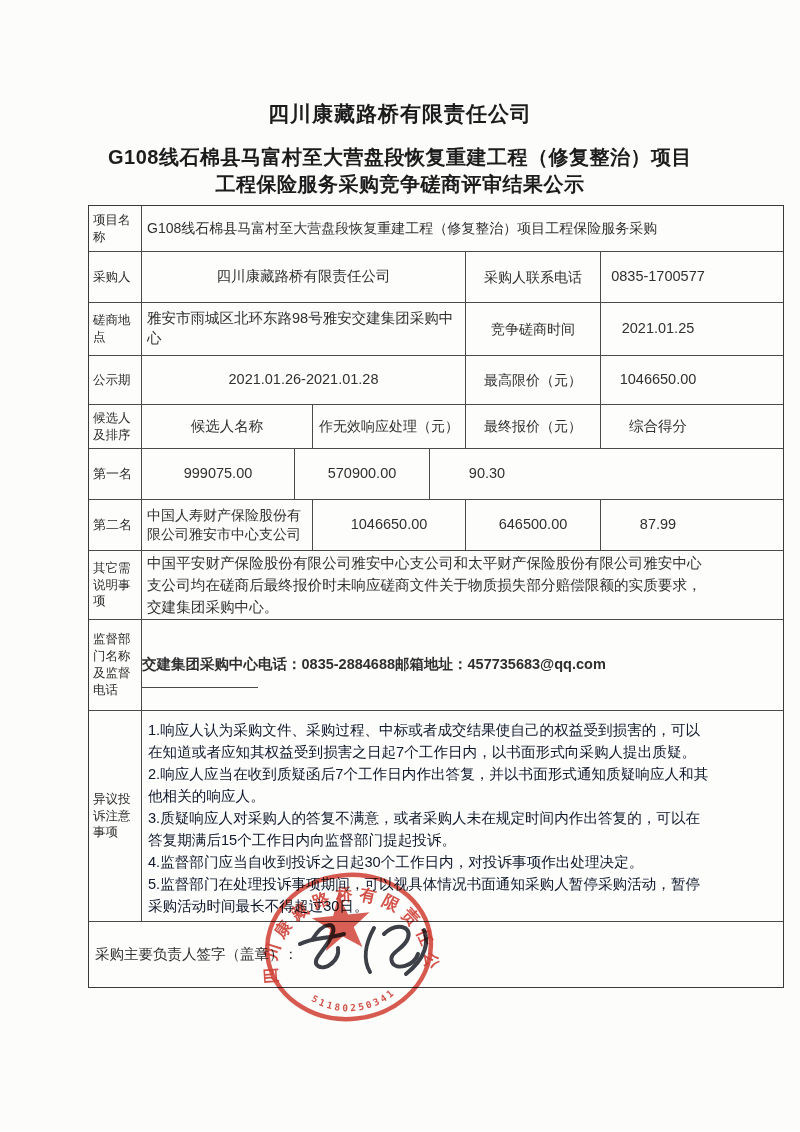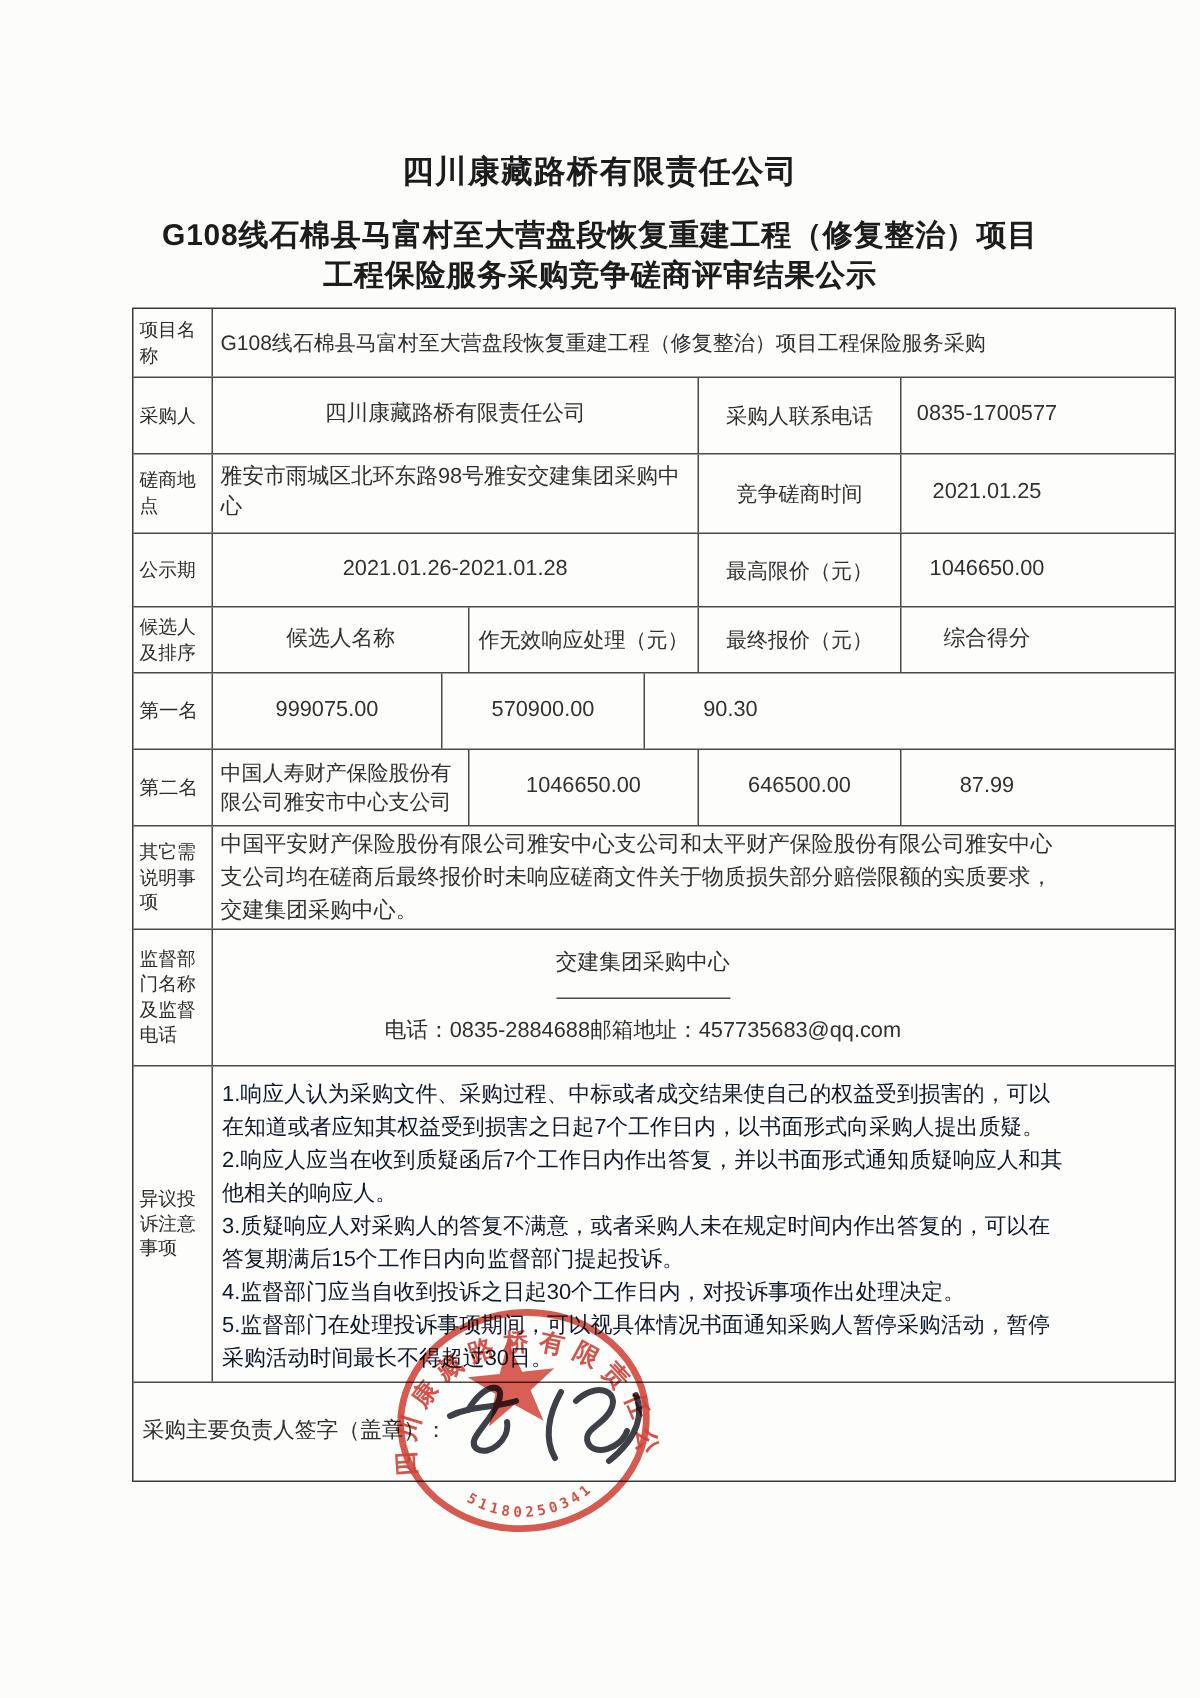--- a/index.html
+++ b/index.html
@@ -50,21 +50,21 @@
   .c:last-child{border-right:none;}
   .lab{width:53px;padding:2px 2px 2px 4px;font-size:12.5px;color:#2c2c2c;}
   .ctr{justify-content:center;text-align:center;}
   .lft{justify-content:flex-start;text-align:left;padding:2px 5px;}
   .w573{width:573px;}
   .w324{width:324px;}
   .w171{width:171px;}
   .w153{width:153px;}
   .w135{width:135px;}
   .w114{width:114px;}
-  .stack{width:573px;display:flex;flex-direction:column;}
+  .stack{width:573px;display:flex;flex-direction:row;font-weight:bold;}
   .sub1{height:45px;border-bottom:1px solid #4a4a4a;display:flex;align-items:center;justify-content:center;font-size:14.5px;}
   .sub2{height:44px;display:flex;align-items:center;justify-content:center;font-size:14.5px;}
   .objbox{
     width:573px;
     padding:8px 6px 0 6px;
     box-sizing:border-box;
     align-items:flex-start;
     display:block;
   }
   .objline{font-size:14.6px;line-height:22px;color:#0f172a;text-align:left;}

